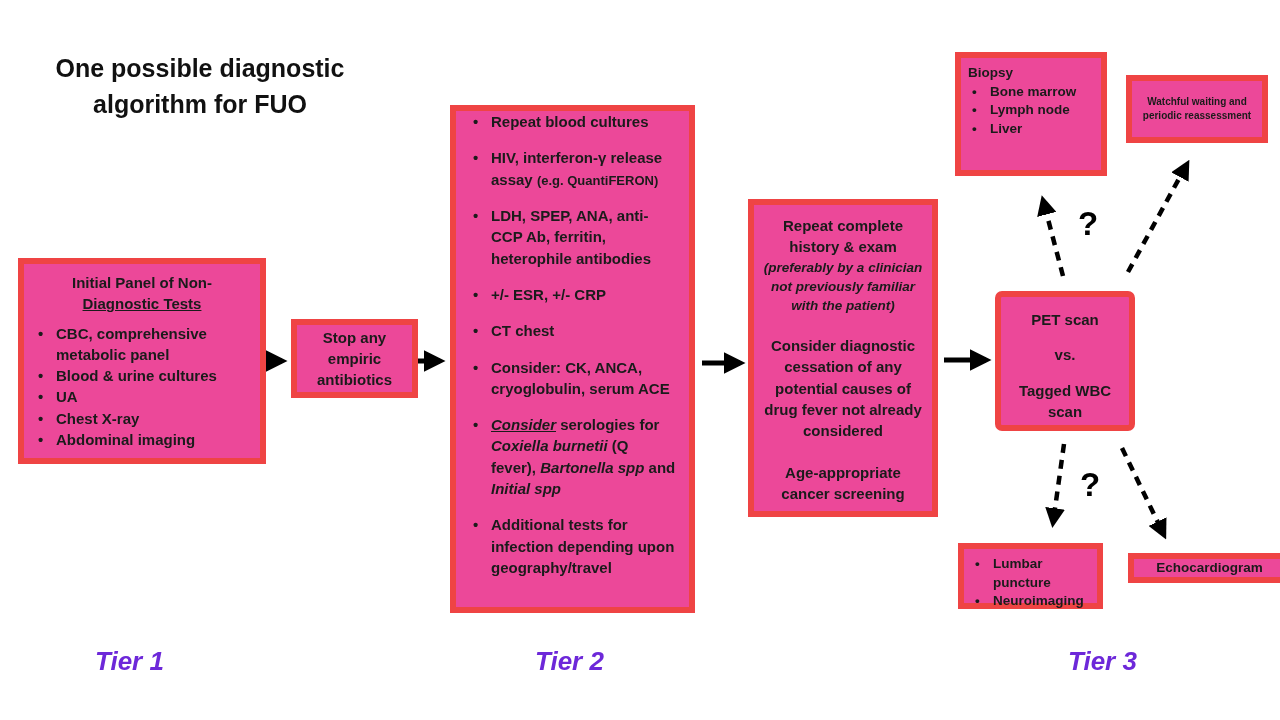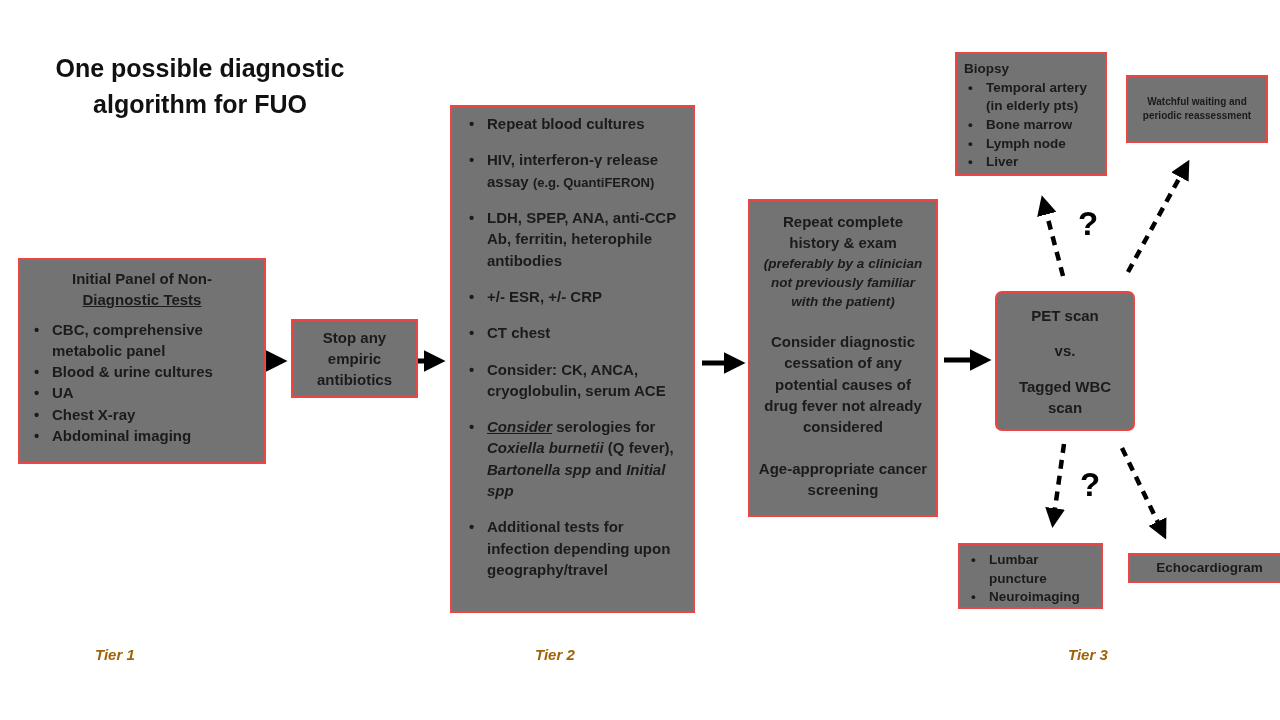--- a/index.html
+++ b/index.html
@@ -1,29 +1,29 @@
 <!DOCTYPE html>
 <html><head>
 <meta charset="utf-8">
 <style>
   html,body{margin:0;padding:0;background:#fff;}
   .canvas{
     position:relative;width:1280px;height:720px;background:#ffffff;overflow:hidden;
     font-family:"Liberation Sans",sans-serif;color:#1b1b1b;
   }
   .dbox{
-    position:absolute;background:#737373;border:2px solid #ef4444;
+    position:absolute;background:#ec4899;border:6px solid #ef4444;
     font-weight:bold;font-size:15px;line-height:1.42;box-sizing:border-box;
   }
   .title{
     position:absolute;left:28px;top:50px;width:344px;text-align:center;
     font-size:25px;font-weight:bold;line-height:1.45;color:#111;
   }
   .tier-label{
-    position:absolute;font-size:15px;font-weight:bold;font-style:italic;color:#a16207;
+    position:absolute;font-size:26px;font-weight:bold;font-style:italic;color:#6d28d9;
   }
   .qmark{
     position:absolute;font-size:33px;font-weight:bold;color:#000;
   }
   .center-txt{text-align:center;}
   .bullet-row{display:flex;margin-bottom:4px;}
   .bullet-row .bt{flex:1;}
   .bullet-row::before{content:"\2022";width:18px;flex:0 0 18px;text-align:left;padding-left:4px;}
   .tight .bullet-row{margin-bottom:0;}
   .sp .bullet-row{margin-bottom:15px;}
@@ -81,21 +81,21 @@
       <div class="bullet-row">
           <span class="bt">Abdominal imaging</span>
         </div>
     </div>
   </div>
 
   <div class="dbox center-txt" style="left:291px;top:319px;width:127px;height:79px;display:flex;align-items:center;justify-content:center;padding:2px 8px;">
     <span>Stop any empiric antibiotics</span>
   </div>
 
-  <div class="dbox sp" style="left:450px;top:105px;width:245px;height:508px;padding:6px 13px;">
+  <div class="dbox sp" style="left:450px;top:105px;width:245px;height:508px;padding:0 13px;">
     <div class="bullet-row">
       <span class="bt">Repeat blood cultures</span>
     </div>
     <div class="bullet-row">
       <span class="bt"><span>HIV, interferon-γ release assay </span><span class="small-note">(e.g. QuantiFERON)</span></span>
     </div>
     <div class="bullet-row">
       <span class="bt">LDH, SPEP, ANA, anti-CCP Ab, ferritin, heterophile antibodies</span>
     </div>
     <div class="bullet-row">
@@ -128,23 +128,20 @@
     <p class="para" style="margin-bottom:0;">PET scan</p>
     <div class="gap" style="height:14px;"></div>
     <p class="para" style="margin-bottom:0;">vs.</p>
     <div class="gap" style="height:14px;"></div>
     <p class="para" style="margin-bottom:0;">Tagged WBC scan</p>
   </div>
 
   <div class="dbox tight" style="left:955px;top:52px;width:152px;height:124px;padding:6px 7px;font-size:13.5px;line-height:1.38;">
     <div>Biopsy</div>
     <div class="bullet-row">
-        <span class="bt">Temporal artery (in elderly pts)</span>
-      </div>
-    <div class="bullet-row">
         <span class="bt">Bone marrow</span>
       </div>
     <div class="bullet-row">
         <span class="bt">Lymph node</span>
       </div>
     <div class="bullet-row">
         <span class="bt">Liver</span>
       </div>
   </div>
 

